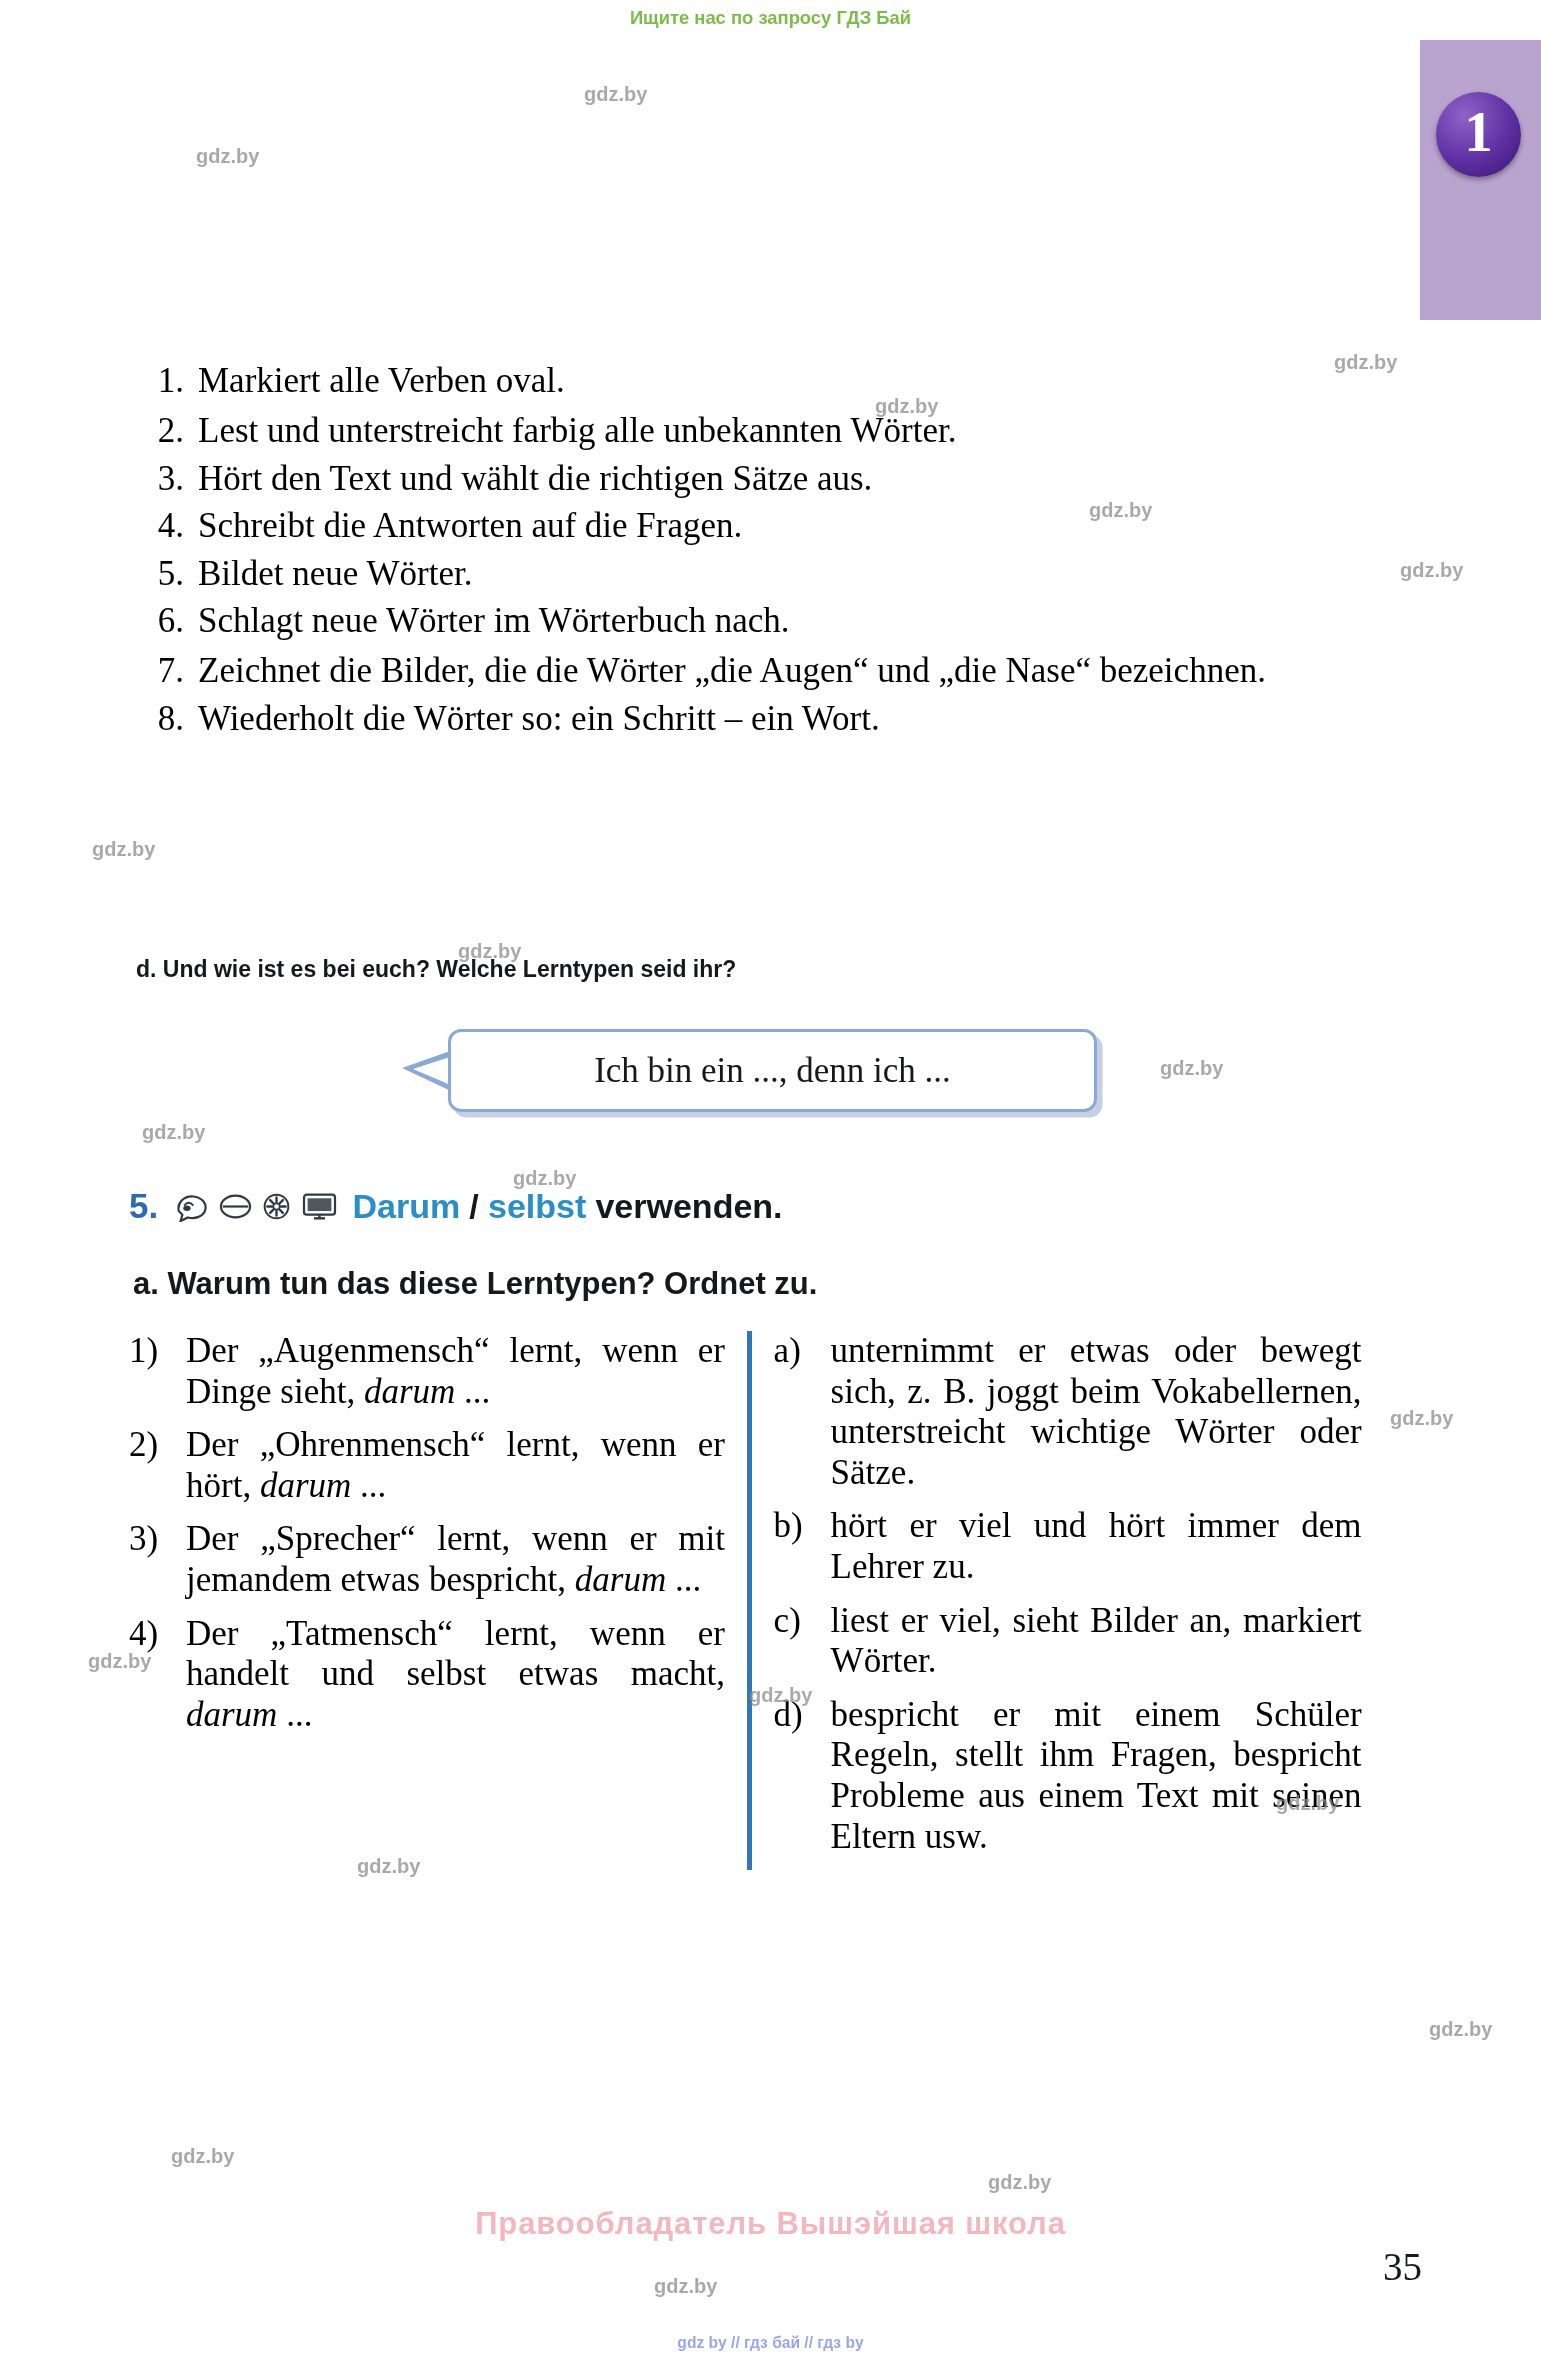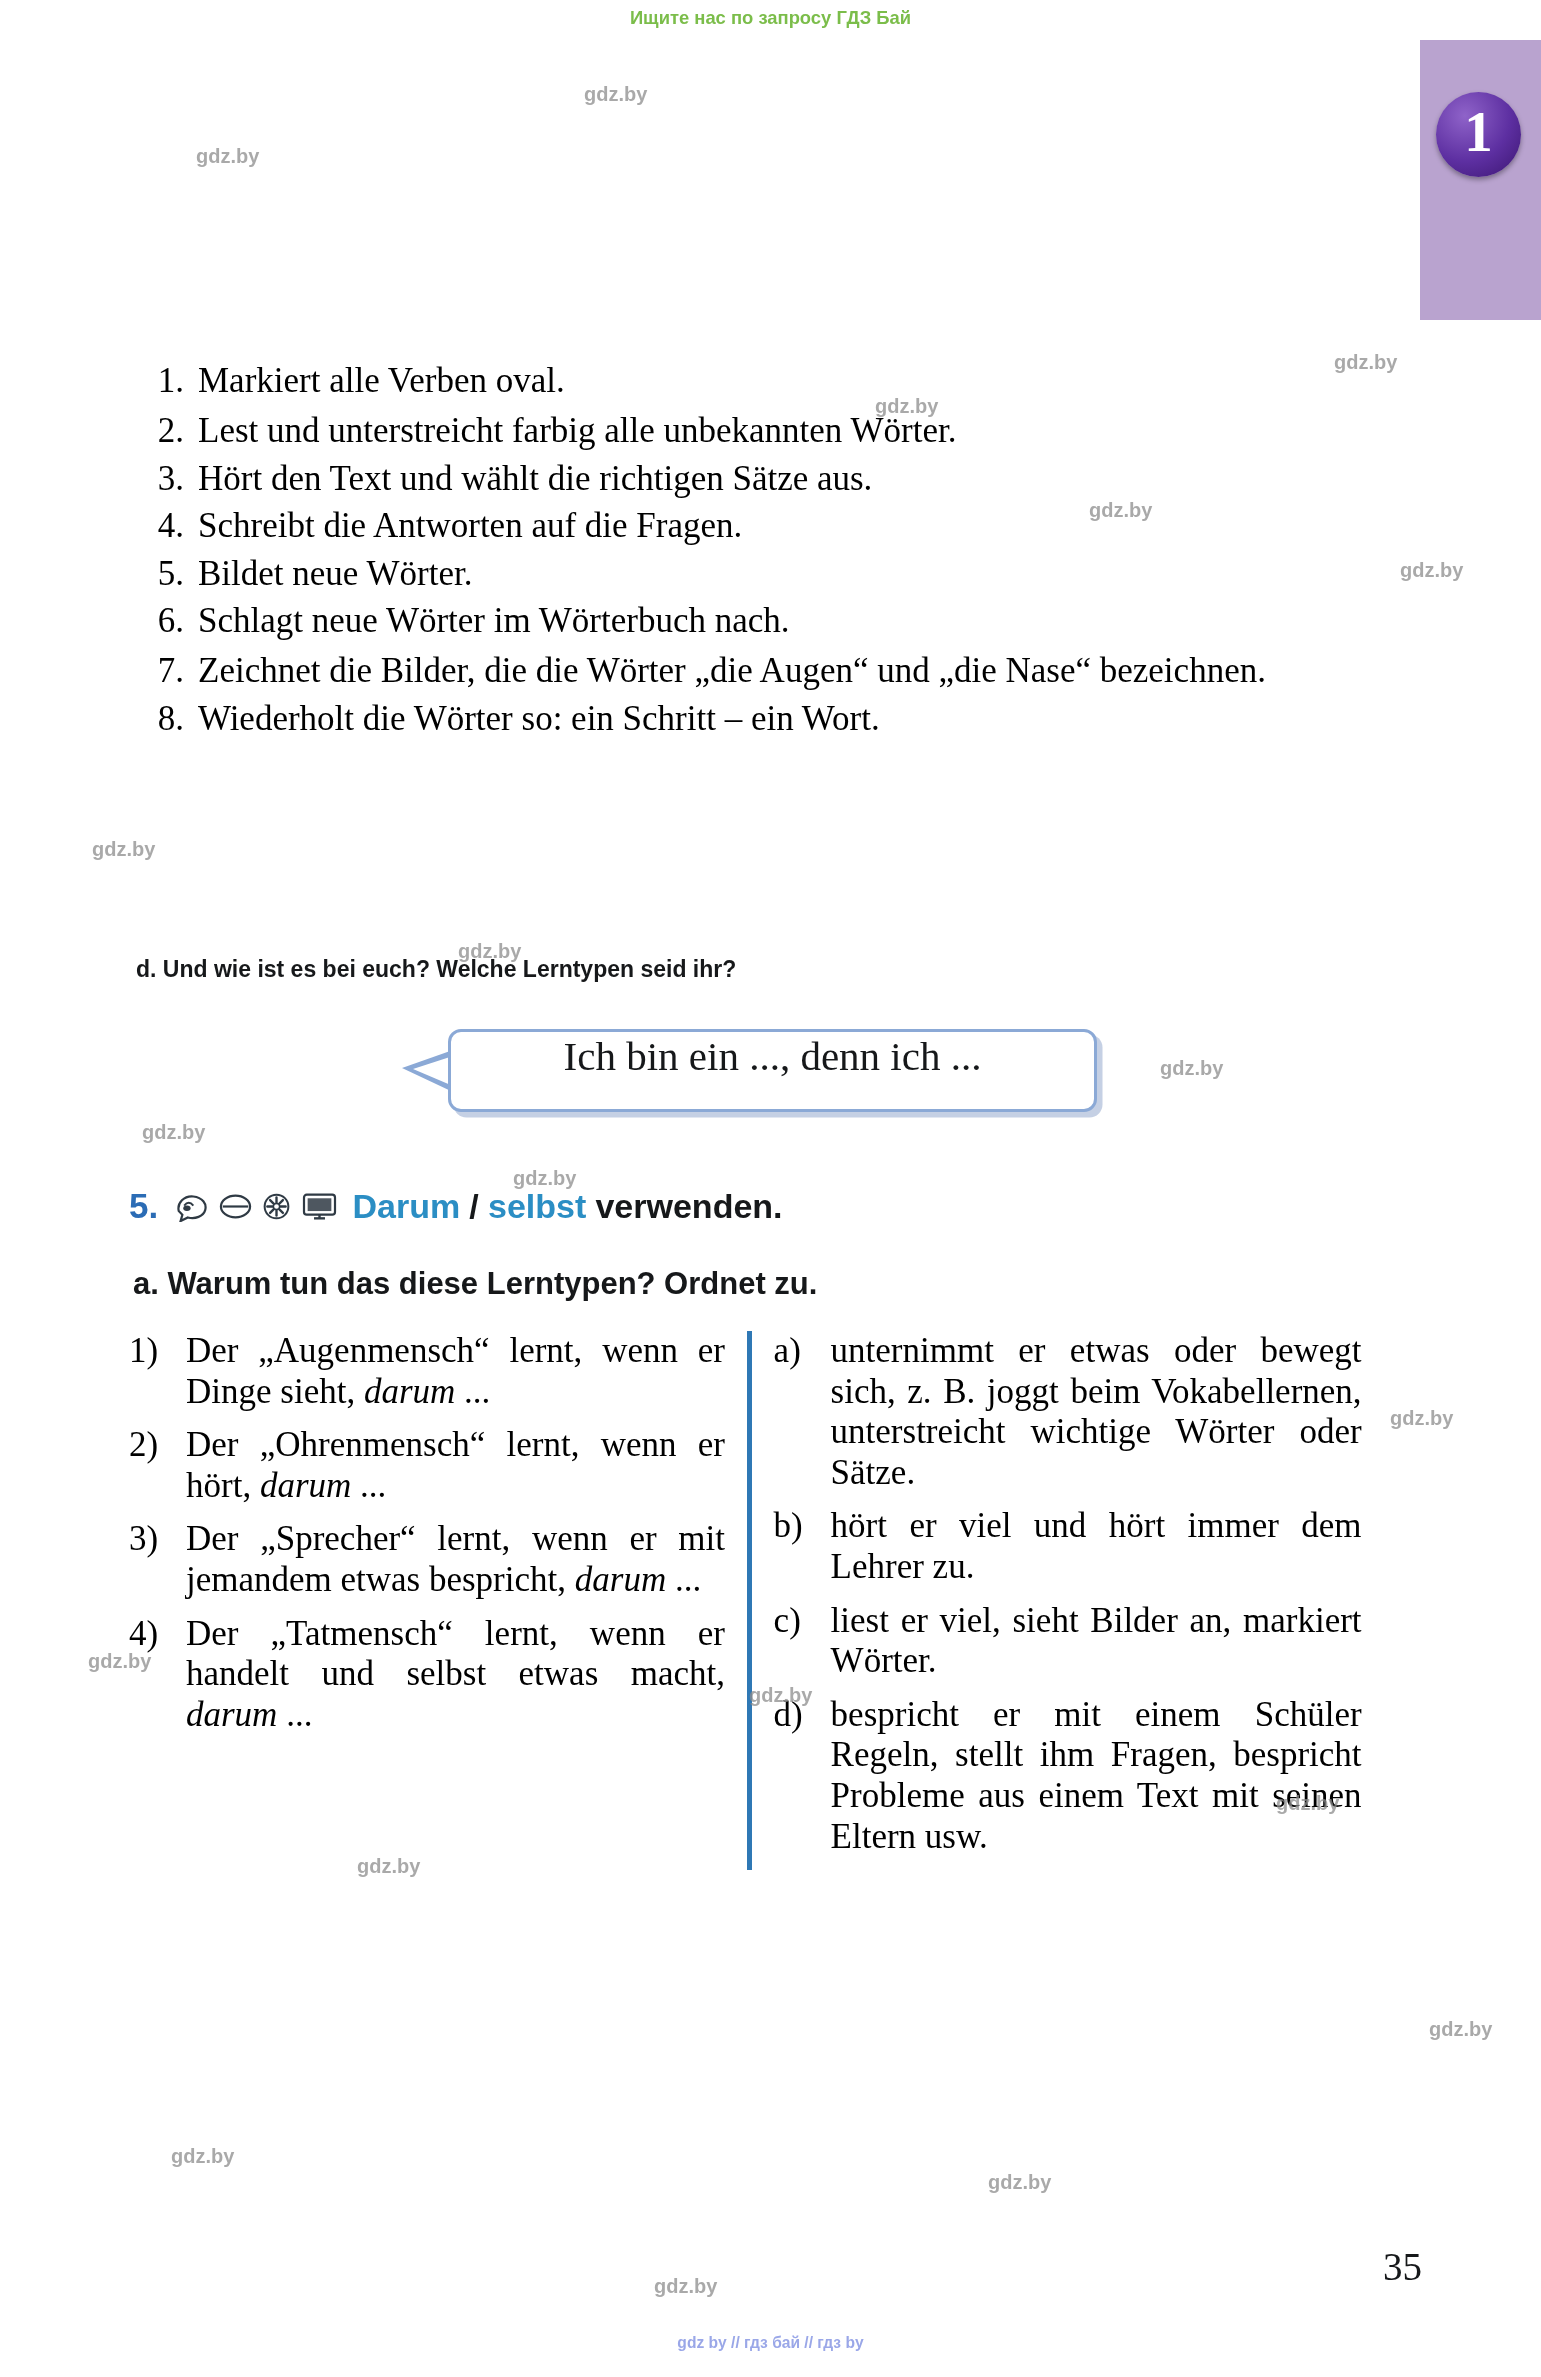--- a/index.html
+++ b/index.html
@@ -121,23 +121,23 @@
 
   
   .bubble {
     position:absolute;
     left:448px; top:1029px;
     width:643px; height:77px;
     background:#ffffff;
     border:3.7px solid #8ba9d6;
     border-radius:13px;
     box-shadow:5.5px 5.5px 0 rgba(150,170,205,.55);
-    display:flex; justify-content:center;
-    font-family:"Liberation Serif", serif;
-    font-size:41px;
+    display:flex; align-items:center; justify-content:center;
+    font-family:"Liberation Serif", serif;
+    font-size:35px;
     color:#16181a;
   }
   .bubble-tail {
     position:absolute; left:402px; top:1050px;
     width:0; height:0;
     border-top:18.4px solid transparent;
     border-bottom:24px solid transparent;
     border-right:51px solid #8ba9d6;
   }
   .bubble-tail-in {
@@ -356,20 +356,21 @@
       </div>
       <div class="mrow">
         <span class="mkey">d)</span>
         <span class="mval nowrap-last">bespricht er mit einem Schüler Regeln, stellt ihm Fragen, bespricht Probleme aus einem Text mit seinen Eltern usw.</span>
       </div>
     </div>
   </div>
 
   <div class="pageno">35</div>
 
+  <div class="wm-bottom-red" style="top:2206px;">Правообладатель Вышэйшая школа</div>
   <div class="wm-footer" style="top:2334px;">gdz by  //  гдз бай  //  гдз by</div>
 
   <div id="wm-tiles">
       <div class="wm" style="left: 584px; top: 83px; font-size: 20px;">gdz.by</div>
       <div class="wm" style="left: 196px; top: 145px; font-size: 20px;">gdz.by</div>
       <div class="wm" style="left: 1334px; top: 351px; font-size: 20px;">gdz.by</div>
       <div class="wm" style="left: 875px; top: 395px; font-size: 20px;">gdz.by</div>
       <div class="wm" style="left: 1089px; top: 499px; font-size: 20px;">gdz.by</div>
       <div class="wm" style="left: 1400px; top: 559px; font-size: 20px;">gdz.by</div>
       <div class="wm" style="left: 92px; top: 838px; font-size: 20px;">gdz.by</div>

